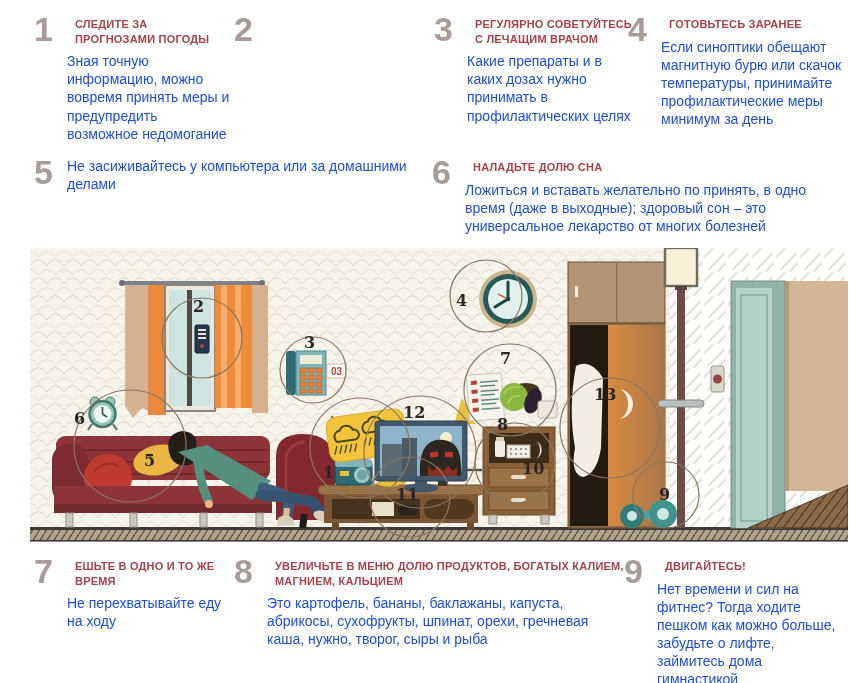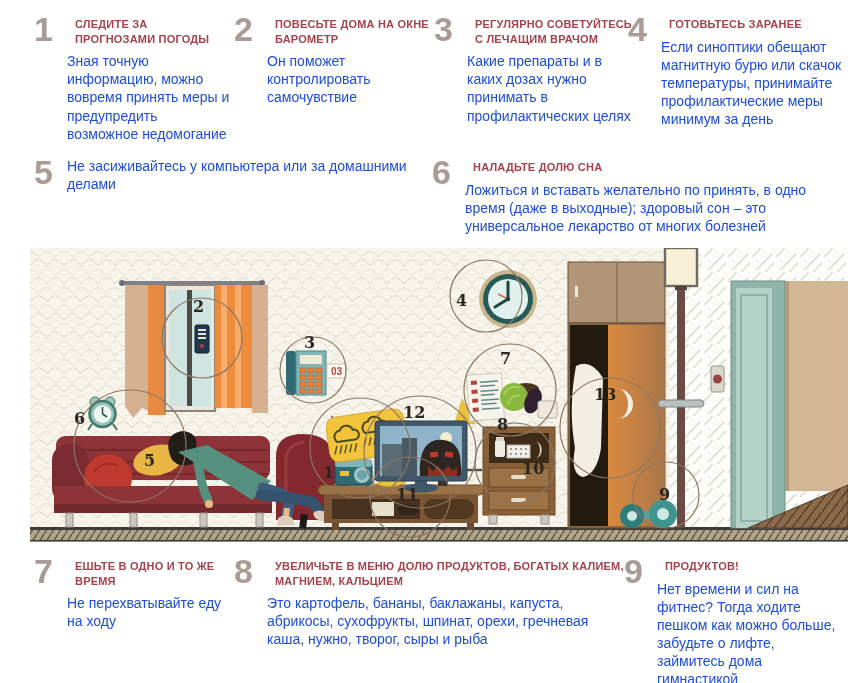--- a/index.html
+++ b/index.html
@@ -37,24 +37,20 @@
 
   <div class="tip" style="left:34px;top:14px;width:196px;">
     <div class="tip-num">1</div>
     <div class="tip-content">
       <h3 class="tip-title">СЛЕДИТЕ ЗА ПРОГНОЗАМИ ПОГОДЫ</h3>
       <p class="tip-body">Зная точную информацию, можно вовремя принять меры и предупредить возможное недомогание</p>
     </div>
   </div>
   <div class="tip" style="left:234px;top:14px;width:196px;">
     <div class="tip-num">2</div>
-    <div class="tip-content">
-      <h3 class="tip-title">ПОВЕСЬТЕ ДОМА НА ОКНЕ БАРОМЕТР</h3>
-      <p class="tip-body">Он поможет контролировать самочувствие</p>
-    </div>
   </div>
   <div class="tip" style="left:434px;top:14px;width:198px;">
     <div class="tip-num">3</div>
     <div class="tip-content">
       <h3 class="tip-title">РЕГУЛЯРНО СОВЕТУЙТЕСЬ С ЛЕЧАЩИМ ВРАЧОМ</h3>
       <p class="tip-body">Какие препараты и в каких дозах нужно принимать в профилактических целях</p>
     </div>
   </div>
   <div class="tip" style="left:628px;top:14px;width:216px;">
     <div class="tip-num">4</div>
@@ -409,18 +405,18 @@
   <div class="tip" style="left:234px;top:556px;width:394px;">
     <div class="tip-num">8</div>
     <div class="tip-content">
       <h3 class="tip-title">УВЕЛИЧЬТЕ В МЕНЮ ДОЛЮ ПРОДУКТОВ, БОГАТЫХ КАЛИЕМ, МАГНИЕМ, КАЛЬЦИЕМ</h3>
       <p class="tip-body">Это картофель, бананы, баклажаны, капуста, абрикосы, сухофрукты, шпинат, орехи, гречневая каша, нужно, творог, сыры и рыба</p>
     </div>
   </div>
   <div class="tip" style="left:624px;top:556px;width:220px;">
     <div class="tip-num">9</div>
     <div class="tip-content">
-      <h3 class="tip-title">ПРОДУКТОВ!</h3>
+      <h3 class="tip-title">ДВИГАЙТЕСЬ!</h3>
       <p class="tip-body">Нет времени и сил на фитнес? Тогда ходите пешком как можно больше, забудьте о лифте, займитесь дома гимнастикой</p>
     </div>
   </div>
 
 </div>
 
 </body></html>

